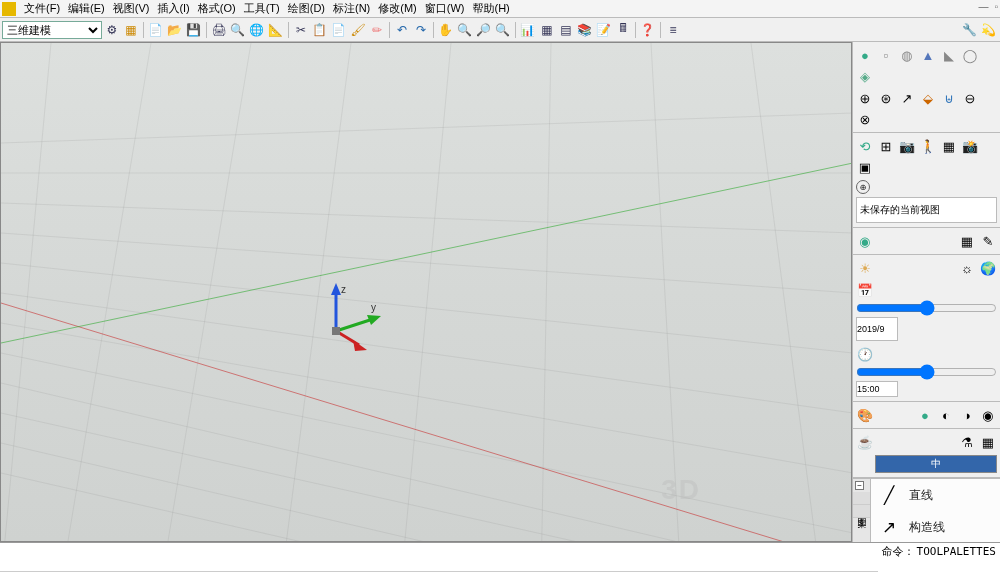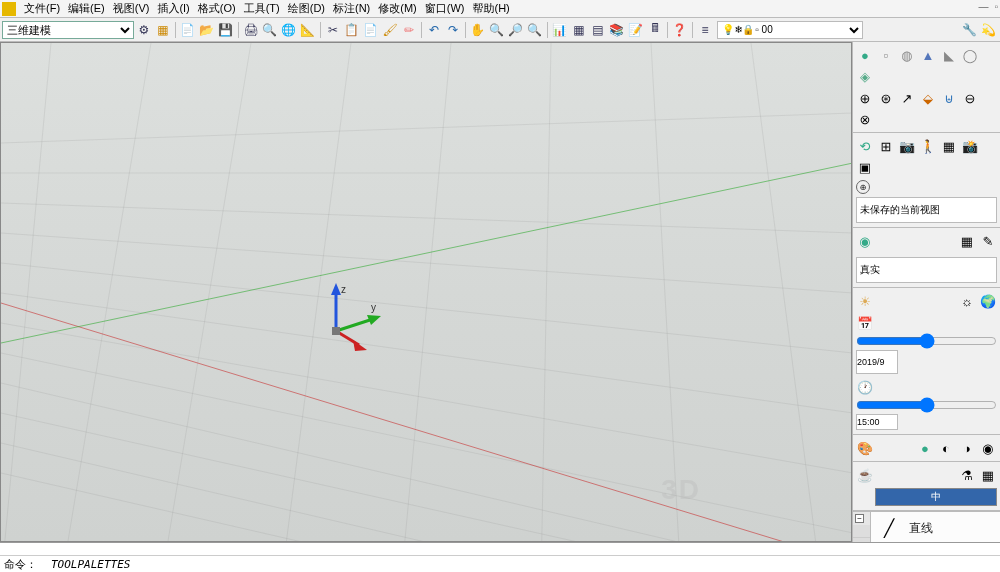--- a/index.html
+++ b/index.html
@@ -2,40 +2,40 @@
 <html><head>
 <meta charset="utf-8">
 <style>
 * { margin: 0; padding: 0; box-sizing: border-box; }
 body { font-family: "Microsoft YaHei", SimSun, sans-serif; font-size: 11px; width: 1000px; height: 572px; overflow: hidden; background: #e8e8e8; position: relative; }
 .menubar { background: #f4f4f4; border-bottom: 1px solid #bbb; height: 18px; display: flex; align-items: center; padding-left: 2px; }
 .menubar .logo { width: 14px; height: 14px; background: #e6b800; margin-right: 4px; }
 .menubar .item { padding: 8px 4px; cursor: default; font-size: 11px; }
 .win-controls { position: absolute; right: 2px; top: 1px; display: flex; gap: 6px; color: #666; font-size: 10px; }
 .toolbar { background: #f0f0f0; border-bottom: 1px solid #bbb; height: 24px; display: flex; align-items: center; padding: 0 2px; gap: 1px; position: relative; }
-.tb-select { width: 132px; height: 18px; font-size: 11px; border: 1px solid #7a9; background: #fff; }
+.tb-select { width: 100px; height: 18px; font-size: 11px; border: 1px solid #7a9; background: #fff; }
 .tb-btn { width: 18px; height: 18px; display: flex; align-items: center; justify-content: center; font-size: 12px; cursor: pointer; color: #335; }
 .tb-sep { width: 1px; height: 16px; background: #bbb; margin: 0 2px; }
 .layer-select { width: 146px; height: 18px; font-size: 10px; border: 1px solid #bbb; background: #fff; margin-left: 2px; }
 .main-area { display: flex; height: calc(100% - 42px - 30px); }
 .viewport { flex: 1; background: linear-gradient(180deg, #dde0de 0%, #d5d8d6 50%, #cfd2d0 100%); position: relative; border: 1px solid #888; }
 .right-panels { width: 148px; background: #f0f0f0; border-left: 1px solid #bbb; overflow: hidden; display: flex; flex-direction: column; }
 .panel-section { border-bottom: 1px solid #bbb; padding: 2px; }
 .panel-row { display: flex; gap: 3px; padding: 2px 1px; align-items: center; flex-wrap: wrap; }
 .panel-row .pbtn { width: 18px; height: 18px; display: flex; align-items: center; justify-content: center; cursor: pointer; font-size: 13px; }
 .panel-input { height: 18px; border: 1px solid #bbb; font-size: 10px; padding: 12px 3px; background: #fff; flex: 1; }
 .target-sym { width: 14px; height: 14px; border: 1px solid #666; border-radius: 50%; display: flex; align-items: center; justify-content: center; font-size: 8px; }
 .tool-palette { flex: 1; background: #fcfcfc; border-top: 1px solid #bbb; display: flex; }
 .tp-tabs { width: 18px; background: #e6e6e6; border-right: 1px solid #bbb; display: flex; flex-direction: column; }
 .tp-tab { writing-mode: vertical-rl; text-orientation: upright; font-size: 9px; padding: 6px 2px; border-bottom: 1px solid #ccc; background: #ddd; cursor: pointer; }
 .tp-items { flex: 1; }
 .tp-item { display: flex; align-items: center; padding: 4px 6px; gap: 8px; cursor: pointer; }
 .tp-icon { width: 24px; height: 24px; display: flex; align-items: center; justify-content: center; font-size: 17px; }
 .tp-label { font-size: 12px; color: #222; }
-.command-bar { position: absolute; bottom: 0; left: 0; right: 0; height: 30px; background: #fff; border-top: 1px solid #999; display: flex; flex-direction: column; }
+.command-bar { position: absolute; bottom: 0; left: 0; right: 0; height: 30px; background: #fff; border-top: 1px solid #999; display: flex; flex-direction: row; }
 .cmd-history { flex: 1; background: #fff; border-bottom: 1px solid #ccc; }
 .cmd-line { height: 16px; display: flex; align-items: center; padding: 0 4px; font-family: "Consolas", monospace; font-size: 11px; }
 .axis-origin { position: absolute; left: 310px; top: 240px; width: 80px; height: 80px; pointer-events: none; }
 .handle { position: absolute; width: 7px; height: 7px; border: 1px solid #1a7a1a; background: #2a9a2a; left: 620px; top: 517px; }
 .panel-collapse { width: 9px; height: 9px; border: 1px solid #777; display: flex; align-items: center; justify-content: center; font-size: 8px; cursor: pointer; margin: 2px; background: #fff; }
 .watermark { position: absolute; right: 150px; bottom: 35px; font-size: 28px; color: rgba(180,180,180,0.3); font-weight: bold; letter-spacing: 2px; pointer-events: none; }
 </style>
 </head>
 <body>
 
@@ -91,23 +91,20 @@
   <div class="tb-btn">📊</div>
   <div class="tb-btn">▦</div>
   <div class="tb-btn">▤</div>
   <div class="tb-btn">📚</div>
   <div class="tb-btn">📝</div>
   <div class="tb-btn">🖩</div>
   <div class="tb-sep"></div>
   <div class="tb-btn" style="color:#27b;">❓</div>
   <div class="tb-sep"></div>
   <div class="tb-btn">≡</div>
-  <select class="layer-select">
-    <option>💡❄🔒▫ <span>0</span>0</option>
-  </select>
   <div class="tb-btn" style="margin-left:auto;">🔧</div>
   <div class="tb-btn">💫</div>
 </div>
 
 <div class="main-area">
   <div class="viewport">
     <svg width="100%" height="100%" style="position:absolute;top:0;left:0;">
       <g stroke="rgba(140,140,140,0.35)" stroke-width="0.5">
         <line x1="0" y1="310" x2="852" y2="490"></line>
           <line x1="0" y1="280" x2="852" y2="430"></line>
@@ -186,24 +183,20 @@
         <input class="panel-input" value="未保存的当前视图" style="">
       </div>
     </div>
     <div class="panel-section">
       <div class="panel-row">
         <div class="pbtn" style="color:#3a8;">◉</div>
         <div style="flex:1"></div>
         <div class="pbtn">▦</div>
         <div class="pbtn">✎</div>
       </div>
-      <div class="panel-row">
-        <div style="width:16px"></div>
-        <input class="panel-input" value="真实" style="">
-      </div>
     </div>
     <div class="panel-section">
       <div class="panel-row">
         <div class="pbtn" style="color:#da5;">☀</div>
         <div style="flex:1"></div>
         <div class="pbtn">☼</div>
         <div class="pbtn">🌍</div>
       </div>
       <div class="panel-row">
         <div class="pbtn">📅</div>
@@ -257,15 +250,15 @@
 
       </div>
     </div>
   </div>
 </div>
 
 <div class="command-bar">
   <div class="cmd-history"></div>
   <div class="cmd-line">
     <span>命令：</span>
-    <span style="margin-left:14px;font-style:italic;">TOOLPALETTES</span>
+    <span style="margin-left:2px;">TOOLPALETTES</span>
   </div>
 </div>
 
 </body></html>

